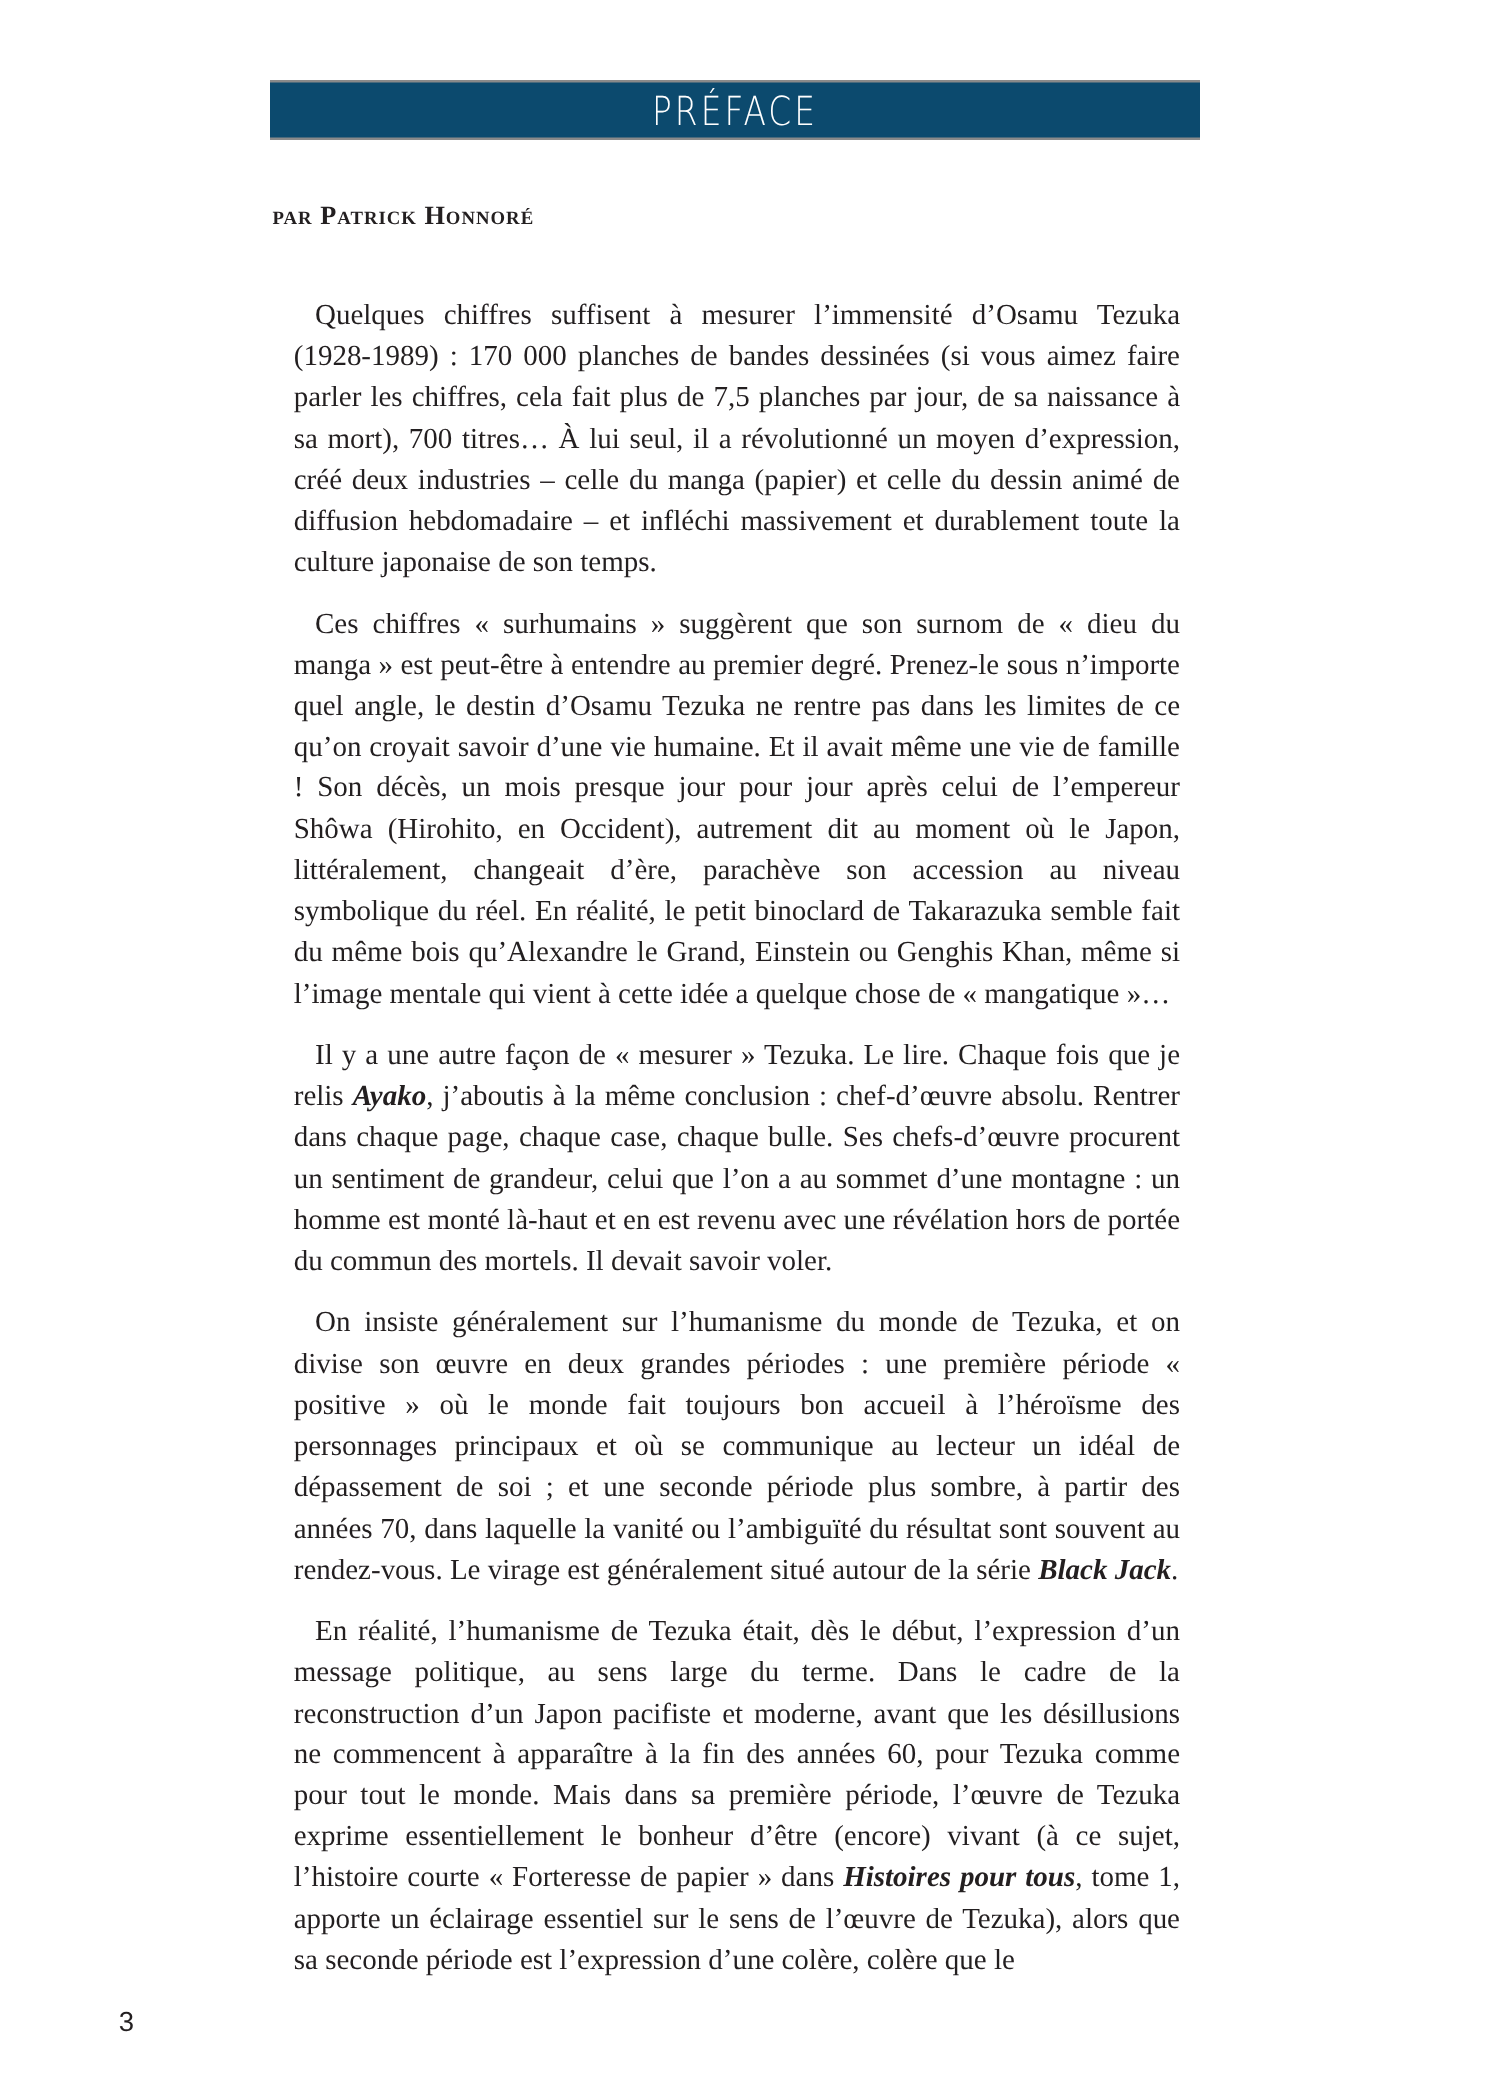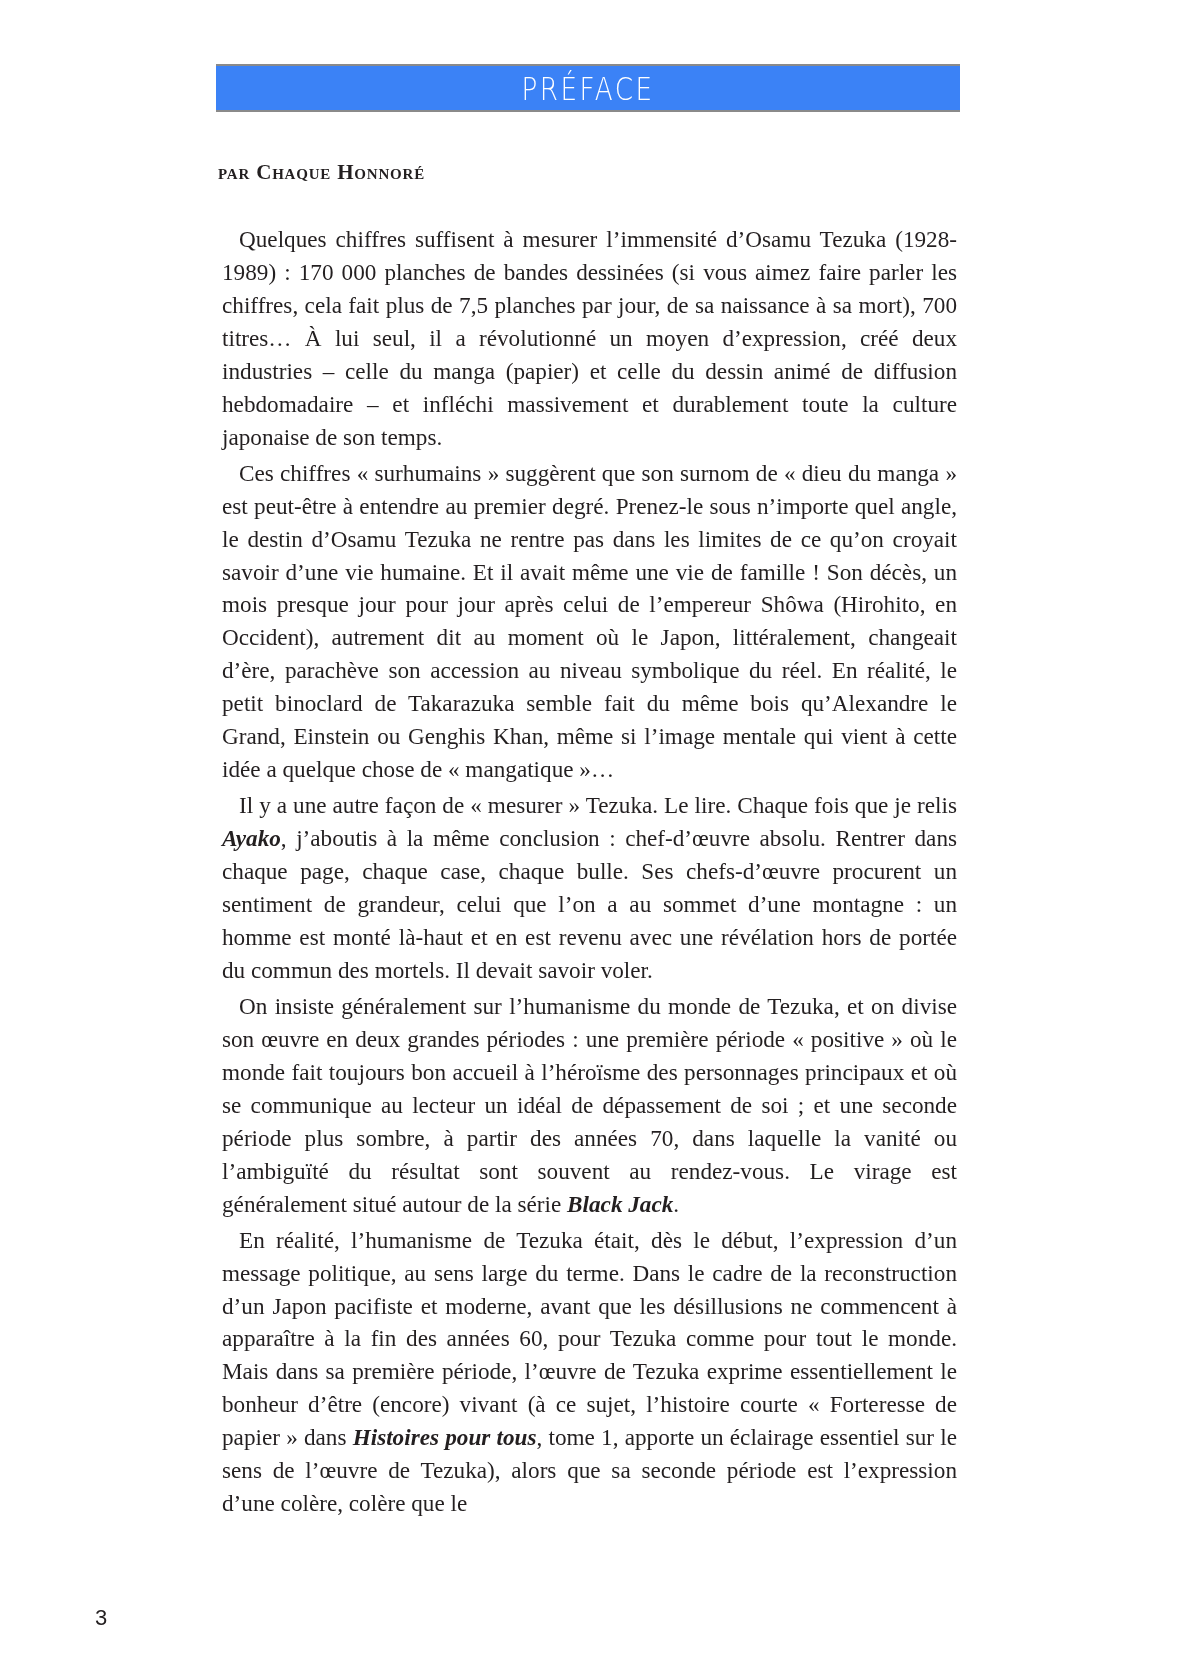--- a/index.html
+++ b/index.html
@@ -13,21 +13,21 @@
       position: relative;
       overflow: hidden;
       color: #231f20;
     }
     .heading-bar {
       position: absolute;
       left: 216px;
       top: 64px;
       width: 744px;
       height: 48px;
-      background: #3b82f6;
+      background: #0c4a6e;
       border-top: 2px solid #8a8a8a;
       border-bottom: 2px solid #8a8a8a;
       box-sizing: border-box;
       display: flex;
       align-items: center;
       justify-content: center;
     }
     .heading-title {
       font-family: "DejaVu Sans", sans-serif;
       font-weight: 300;
@@ -54,21 +54,21 @@
       position: absolute;
       left: 219px;
       top: 220px;
       width: 741px;
       font-family: "Liberation Serif", serif;
       font-size: 23.2px;
       line-height: 32.95px;
       color: #231f20;
     }
     .body-text p {
-      margin: 3px;
+      margin: 16px;
       text-indent: 17px;
       text-align: justify;
       hyphens: manual;
     }
     .body-text em {
       font-style: italic;
       font-weight: bold;
     }
     .page-number {
       position: absolute;
@@ -79,21 +79,21 @@
       color: #231f20;
     }
   </style>
 </head>
 <body>
 
 <div class="heading-bar">
   <span class="heading-title">PRÉFACE</span>
 </div>
 
-<div class="author">par Chaque Honnoré</div>
+<div class="author">par Patrick Honnoré</div>
 
 <div class="body-text" id="body-text">
   <p><span>Quelques chiffres suffisent à mesurer l’immensité d’Osamu Tezuka (1928-1989) : 170 000 planches de bandes dessinées (si vous aimez faire parler les chiffres, cela fait plus de 7,5 planches par jour, de sa naissance à sa mort), 700 titres… À lui seul, il a révolutionné un moyen d’expres­sion, créé deux industries – celle du manga (papier) et celle du dessin animé de diffusion hebdomadaire – et infléchi massivement et dura­blement toute la culture japonaise de son temps.</span></p>
   <p><span>Ces chiffres « surhumains » suggèrent que son surnom de « dieu du manga » est peut-être à entendre au premier degré. Prenez-le sous n’importe quel angle, le destin d’Osamu Tezuka ne rentre pas dans les limites de ce qu’on croyait savoir d’une vie humaine. Et il avait même une vie de famille ! Son décès, un mois presque jour pour jour après celui de l’empereur Shôwa (Hirohito, en Occident), autrement dit au moment où le Japon, littéralement, changeait d’ère, parachève son accession au niveau symbolique du réel. En réalité, le petit binoclard de Takarazuka semble fait du même bois qu’Alexandre le Grand, Einstein ou Genghis Khan, même si l’image mentale qui vient à cette idée a quelque chose de « mangatique »…</span></p>
   <p><span>Il y a une autre façon de « mesurer » Tezuka. Le lire. Chaque fois que je relis </span><em>Ayako</em><span>, j’aboutis à la même conclusion : chef-d’œuvre absolu. Rentrer dans chaque page, chaque case, chaque bulle. Ses chefs-d’œuvre procurent un sentiment de grandeur, celui que l’on a au sommet d’une montagne : un homme est monté là-haut et en est revenu avec une révélation hors de portée du commun des mortels. Il devait savoir voler.</span></p>
   <p><span>On insiste généralement sur l’humanisme du monde de Tezuka, et on divise son œuvre en deux grandes périodes : une première période « positive » où le monde fait toujours bon accueil à l’héroïsme des personnages principaux et où se communique au lecteur un idéal de dépassement de soi ; et une seconde période plus sombre, à partir des années 70, dans laquelle la vanité ou l’ambiguïté du résultat sont souvent au rendez-vous. Le virage est généralement situé autour de la série </span><em>Black Jack</em><span>.</span></p>
   <p><span>En réalité, l’humanisme de Tezuka était, dès le début, l’expression d’un message politique, au sens large du terme. Dans le cadre de la reconstruction d’un Japon pacifiste et moderne, avant que les désillu­sions ne commencent à apparaître à la fin des années 60, pour Tezuka comme pour tout le monde. Mais dans sa première période, l’œuvre de Tezuka exprime essentiellement le bonheur d’être (encore) vivant (à ce sujet, l’histoire courte « Forteresse de papier » dans </span><em>Histoires pour tous</em><span>, tome 1, apporte un éclairage essentiel sur le sens de l’œuvre de Tezuka), alors que sa seconde période est l’expression d’une colère, colère que le</span></p>
 </div>
 
 <div class="page-number">3</div>

